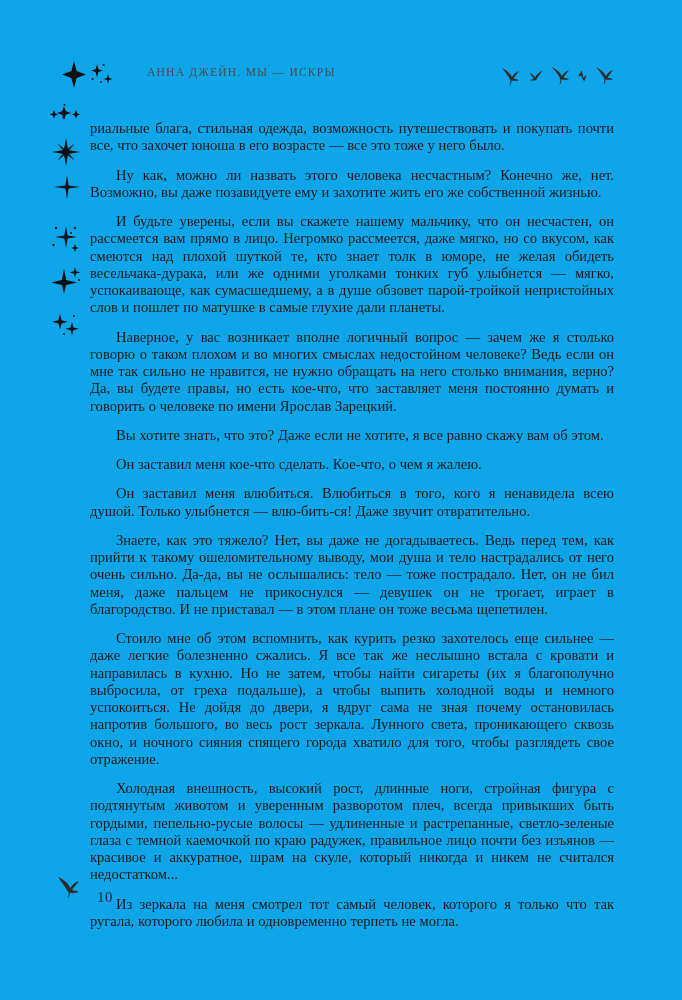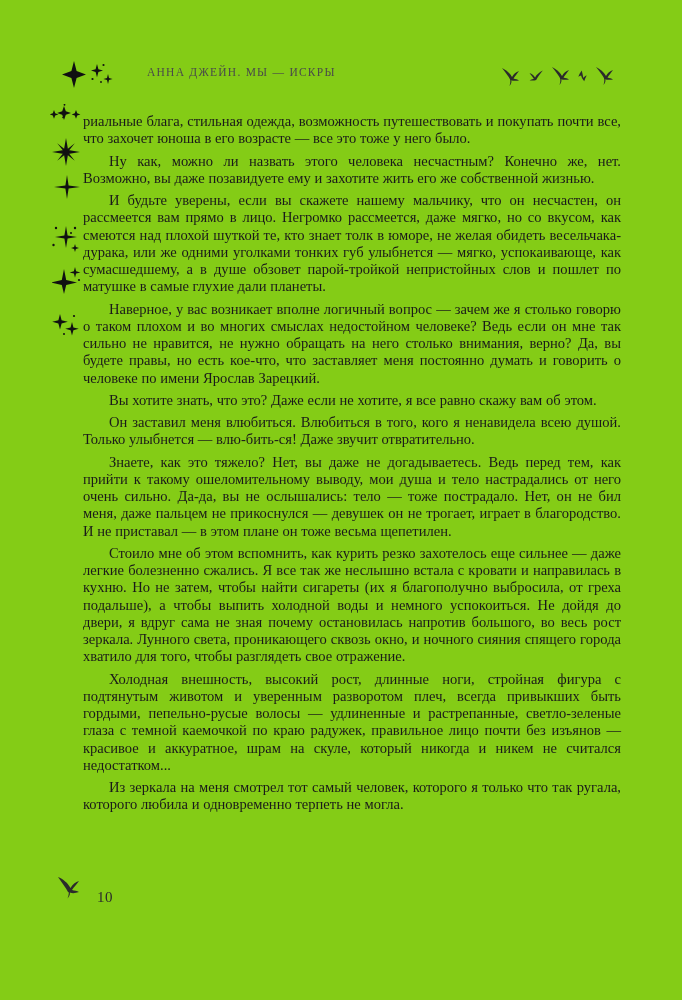--- a/index.html
+++ b/index.html
@@ -4,21 +4,21 @@
 <style>
   html, body {
     margin: 0;
     padding: 0;
     background: #ffffff;
   }
   .page {
     position: relative;
     width: 682px;
     height: 1000px;
-    background: #84cc16;
+    background: #0ea5e9;
     overflow: hidden;
     font-family: "Liberation Serif", "DejaVu Serif", serif;
     color: #1a1a1a;
   }
 
   
   .running-head {
     position: absolute;
     left: 0;
     top: 62px;
@@ -51,21 +51,21 @@
   }
 
   
   .text-column {
     position: absolute;
     left: 78px;
     top: 108px;
     width: 548px;
   }
   .text-column p {
-    margin: 5px;
+    margin: 12px;
     font-size: 14.55px;
     line-height: 17.25px;
     text-align: justify;
     text-indent: 26px;
     hyphens: manual;
     word-spacing: 0.1px;
   }
   .text-column p.noindent {
     text-indent: 0;
   }
@@ -213,20 +213,21 @@
       </g>
     </svg>
   </div>
 
   <div class="text-column">
     <p class="noindent">риальные блага, стильная одежда, возможность путешествовать и покупать почти все, что захочет юноша в его возрасте — все это тоже у него было.</p>
     <p>Ну как, можно ли назвать этого человека несчастным? Конечно же, нет. Возможно, вы даже позавидуете ему и захотите жить его же собственной жизнью.</p>
     <p>И будьте уверены, если вы скажете нашему мальчику, что он несчастен, он рассмеется вам прямо в лицо. Негромко рассмеется, даже мягко, но со вкусом, как смеются над плохой шуткой те, кто знает толк в юморе, не желая обидеть весельчака-дурака, или же одними уголками тонких губ улыбнется — мягко, успокаивающе, как сумасшедшему, а в душе обзовет парой-тройкой непристойных слов и пошлет по матушке в самые глухие дали планеты.</p>
     <p>Наверное, у вас возникает вполне логичный вопрос — зачем же я столько говорю о таком плохом и во многих смыслах недостойном человеке? Ведь если он мне так сильно не нравится, не нужно обращать на него столько внимания, верно? Да, вы будете правы, но есть кое-что, что заставляет меня постоянно думать и говорить о человеке по имени Ярослав Зарецкий.</p>
     <p>Вы хотите знать, что это? Даже если не хотите, я все равно скажу вам об этом.</p>
+    <p>Он заставил меня кое-что сделать. Кое-что, о чем я жалею.</p>
     <p>Он заставил меня влюбиться. Влюбиться в того, кого я ненавидела всею душой. Только улыбнется — влю-бить-ся! Даже звучит отвратительно.</p>
     <p>Знаете, как это тяжело? Нет, вы даже не догадываетесь. Ведь перед тем, как прийти к такому ошеломительному выводу, мои душа и тело настрадались от него очень сильно. Да-да, вы не ослышались: тело — тоже пострадало. Нет, он не бил меня, даже пальцем не прикоснулся — девушек он не трогает, играет в благородство. И не приставал — в этом плане он тоже весьма щепетилен.</p>
     <p>Стоило мне об этом вспомнить, как курить резко захотелось еще сильнее — даже легкие болезненно сжались. Я все так же неслышно встала с кровати и направилась в кухню. Но не затем, чтобы найти сигареты (их я благополучно выбросила, от греха подальше), а чтобы выпить холодной воды и немного успокоиться. Не дойдя до двери, я вдруг сама не зная почему остановилась напротив большого, во весь рост зеркала. Лунного света, проникающего сквозь окно, и ночного сияния спящего города хватило для того, чтобы разглядеть свое отражение.</p>
     <p>Холодная внешность, высокий рост, длинные ноги, стройная фигура с подтянутым животом и уверенным разворотом плеч, всегда привыкших быть гордыми, пепельно-русые волосы — удлиненные и растрепанные, светло-зеленые глаза с темной каемочкой по краю радужек, правильное лицо почти без изъянов — красивое и аккуратное, шрам на скуле, который никогда и никем не считался недостатком...</p>
     <p>Из зеркала на меня смотрел тот самый человек, которого я только что так ругала, которого любила и одновременно терпеть не могла.</p>
   </div>
 
   <div class="folio-zone">
     <svg class="folio-bird" viewBox="0 0 30 24">
       <g fill="#2b2b2b">

